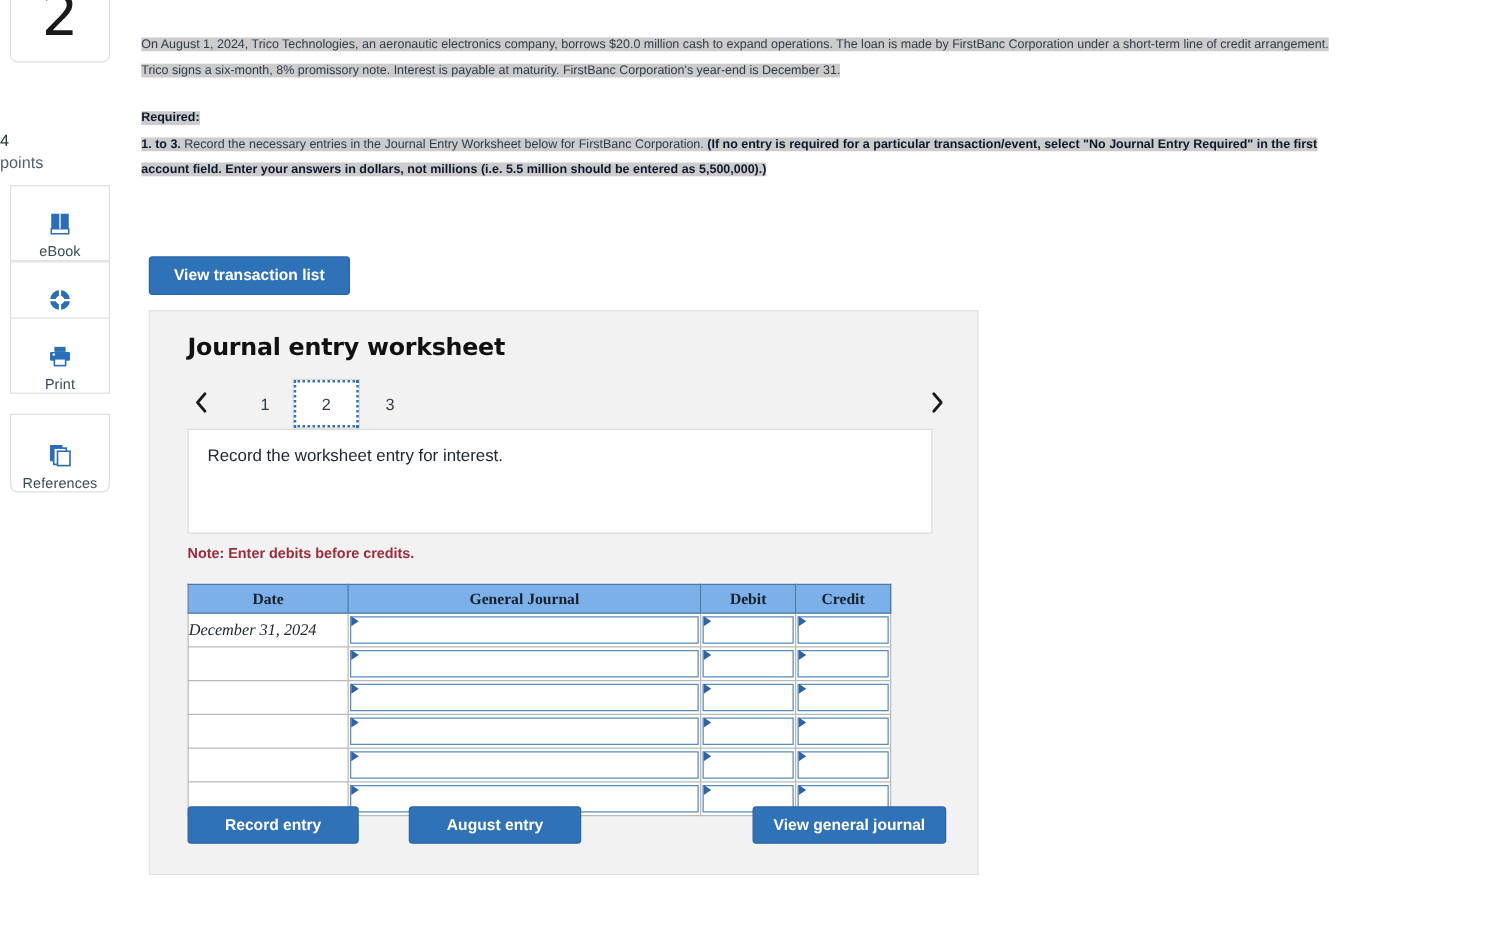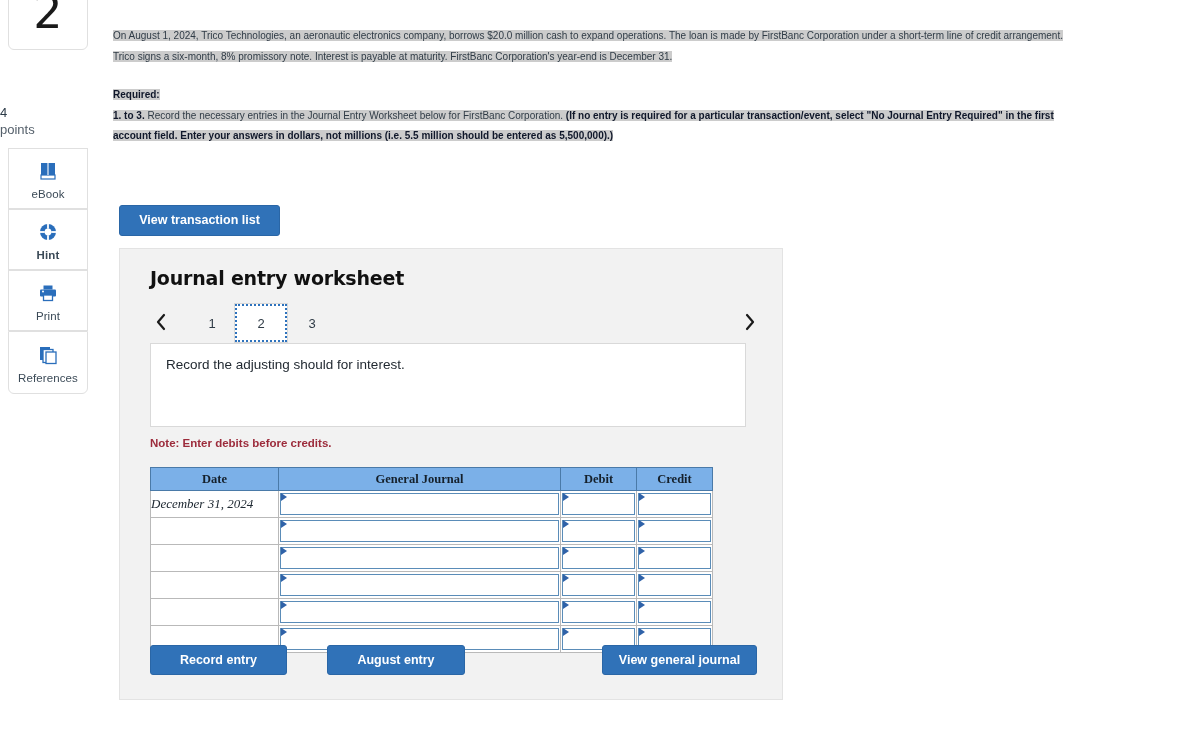--- a/index.html
+++ b/index.html
@@ -59,21 +59,21 @@
   .toolcard {
     position: absolute;
     left: 8px;
     width: 80px;
     border: 1px solid #e0e0e0;
     box-sizing: border-box;
     background: #ffffff;
     display: flex;
     flex-direction: column;
     align-items: center;
-    justify-content: center;
+    justify-content: flex-end;
   }
   .toolcard:first-of-type { border-radius: 6px 6px 0 0; }
   .toolcard.last { border-radius: 0 0 6px 6px; }
   .toolcard .ticon {
     height: 26px;
     display: flex;
     align-items: center;
     justify-content: center;
     margin-bottom: 4px;
   }
@@ -337,21 +337,21 @@
         <circle cx="11" cy="11" r="3.4" fill="#ffffff"></circle>
         <line x1="11" y1="3" x2="11" y2="7.8" stroke="#ffffff" stroke-width="1.8"></line>
         <line x1="11" y1="14.2" x2="11" y2="19" stroke="#ffffff" stroke-width="1.8"></line>
         <line x1="3" y1="11" x2="7.8" y2="11" stroke="#ffffff" stroke-width="1.8"></line>
         <line x1="14.2" y1="11" x2="19" y2="11" stroke="#ffffff" stroke-width="1.8"></line>
       </svg>
     </span>
     <span class="tlabel">Hint</span>
   </div>
 
-  <div class="toolcard" style="top:270px;height:61px;">
+  <div class="toolcard" style="top:254px;height:61px;">
     <span class="ticon">
       <svg width="22" height="22" viewBox="0 0 22 22">
         <rect x="6.5" y="3.5" width="9" height="4" fill="#2a6ebb"></rect>
         <rect x="3" y="7.5" width="16" height="7" rx="1" fill="#2a6ebb"></rect>
         <circle cx="6" cy="9.6" r="1" fill="#ffffff"></circle>
         <rect x="6.5" y="13" width="9" height="5.5" fill="#ffffff" stroke="#2a6ebb" stroke-width="1.3"></rect>
       </svg>
     </span>
     <span class="tlabel">Print</span>
   </div>
@@ -396,21 +396,21 @@
       <div class="chev right">
         <span>
           <svg width="13" height="20" viewBox="0 0 13 20">
             <polyline points="4,3 10,10 4,17" fill="none" stroke="#1a1a1a" stroke-width="2.2" stroke-linecap="round" stroke-linejoin="round"></polyline>
           </svg>
         </span>
       </div>
     </div>
 
     <div class="instr-box">
-      <div class="instr-text">Record the adjusting should for interest.</div>
+      <div class="instr-text">Record the worksheet entry for interest.</div>
     </div>
 
     <div class="note">Note: Enter debits before credits.</div>
 
     <table class="jtable">
       <colgroup>
         <col class="col-date">
           <col class="col-gj">
           <col class="col-debit">
           <col class="col-credit">

